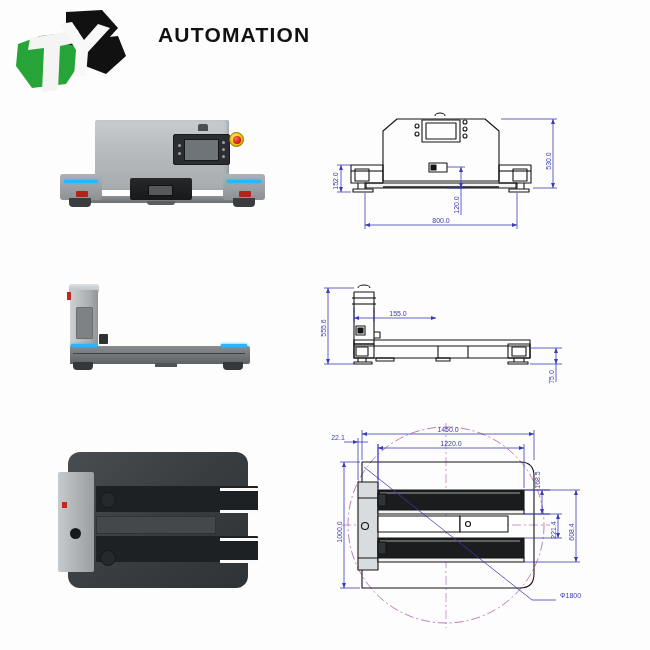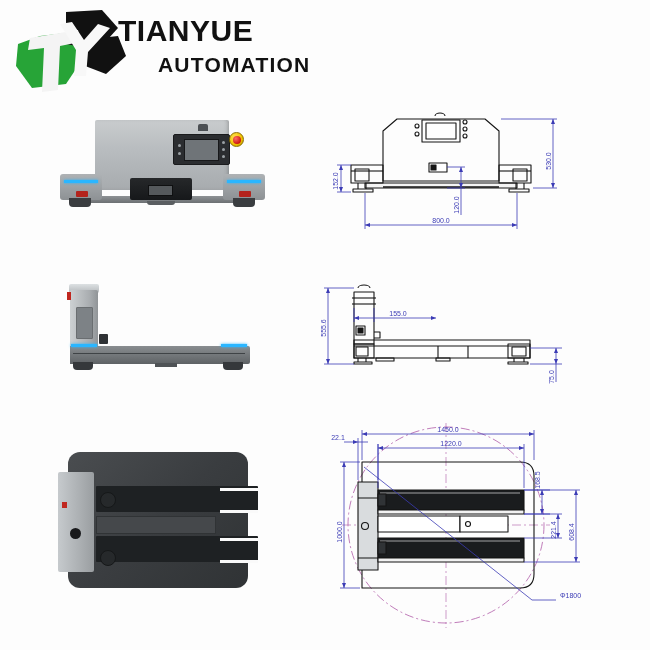--- a/index.html
+++ b/index.html
@@ -135,21 +135,20 @@
         <g>
           <polygon points="4,34 26,26 60,22 72,44 52,74 18,78 2,56" fill="#27a437"></polygon>
           <polygon points="52,2 88,0 104,18 84,40 52,34" fill="#111111"></polygon>
           <polygon points="68,30 104,26 112,46 92,64 66,54" fill="#111111"></polygon>
           <polygon points="16,28 64,20 66,32 46,36 44,80 28,82 30,38 14,40" fill="#f4f4f4"></polygon>
           <polygon points="46,14 58,12 70,30 84,14 96,18 74,42 72,66 60,66 62,40" fill="#f8f8f8"></polygon>
         </g>
       </svg>
     </div>
     <div class="logo-text">
-      <div class="brand">TIANYUE</div>
       <div class="brand2">AUTOMATION</div>
     </div>
   </div>
 
   <div class="panel render" id="p1">
     <div class="f-deck"></div>
     <div class="f-body">
       <div class="f-cam"></div>
       <div class="f-hmi">
         <div class="f-screen"></div>

